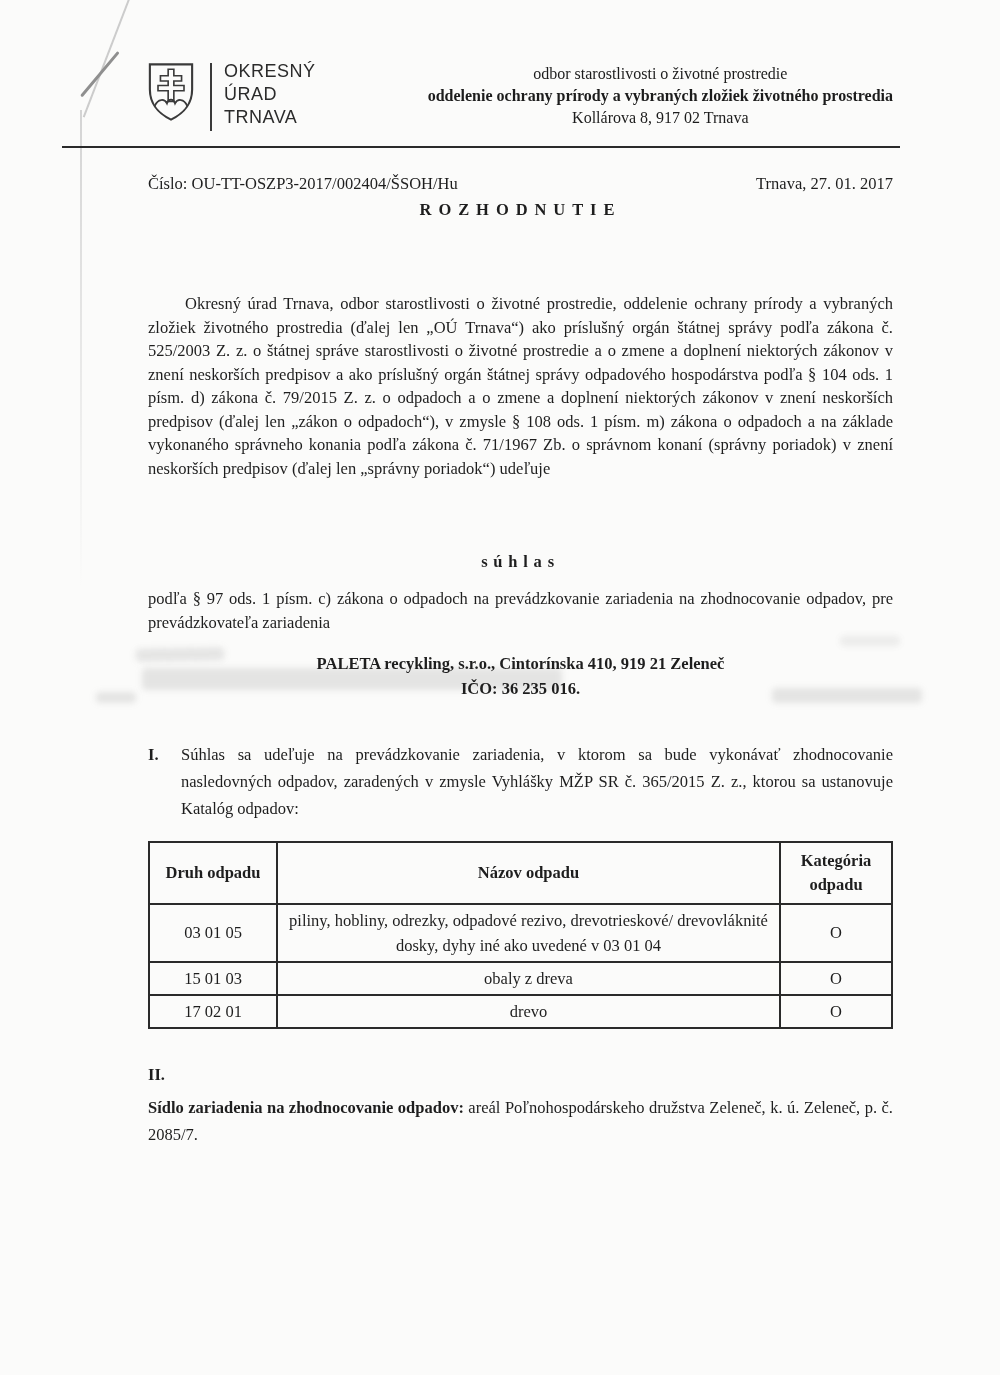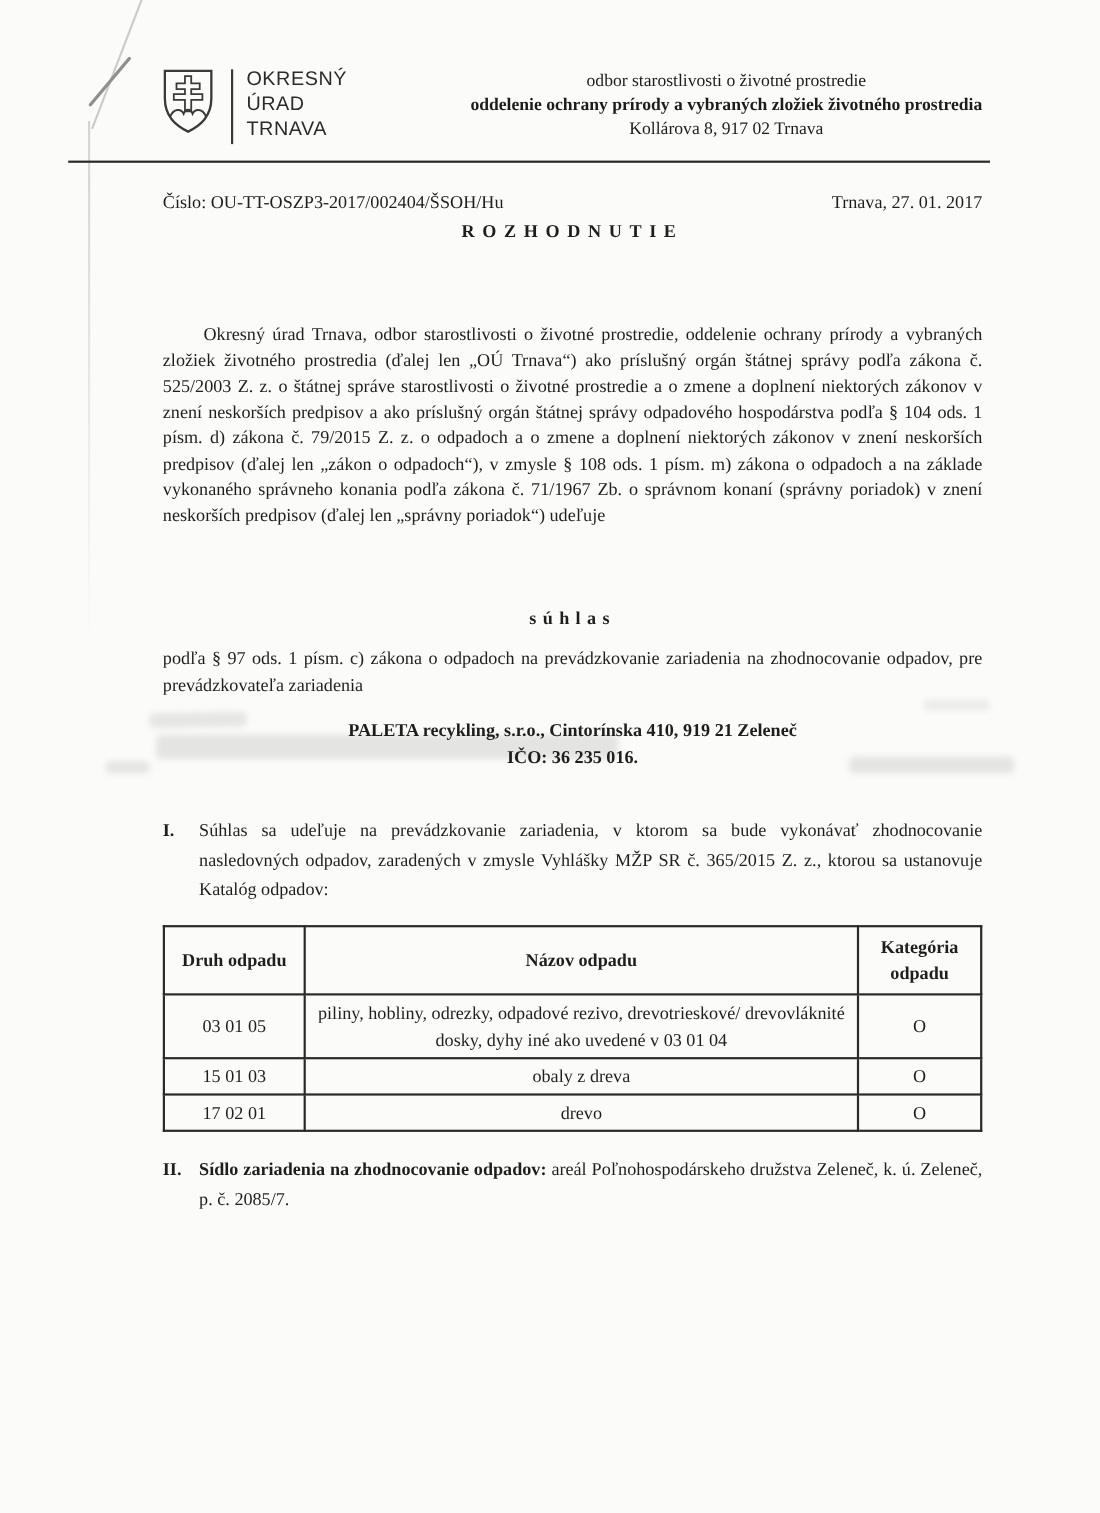--- a/index.html
+++ b/index.html
@@ -52,21 +52,21 @@
   .para.indent{text-indent:37px;}
   .consent-word{margin-top:72px;text-align:center;font-weight:bold;
     font-size:16.5px;letter-spacing:.35em;}
   .para.consent{margin-top:15px;text-indent:0;}
   .company{margin-top:17px;text-align:center;font-weight:bold;font-size:16.5px;line-height:25px;}
   .company .ico{display:block;}
 
   .section{display:flex;margin-top:40px;font-size:16.5px;line-height:27px;}
   .section .numeral{font-weight:bold;width:33px;flex:0 0 33px;}
   .section .stext{text-align:justify;flex:1;}
-  .section.two{margin-top:20px;}
+  .section.two{margin-top:32px;flex-direction:column;}
   .section .lbl{font-weight:bold;}
 
   
   table.waste{border-collapse:collapse;margin-top:19px;width:100%;
     font-size:16.5px;color:#1e1e1e;}
   table.waste th,table.waste td{border:2px solid #2a2a2a;padding:3px 8px;}
   table.waste th{font-weight:bold;text-align:center;line-height:24px;padding:6px 8px;}
   col.c-code{width:128px;} col.c-name{width:auto;} col.c-cat{width:112px;}
   td.code,td.cat{text-align:center;}
   td.name{text-align:center;line-height:25px;}

